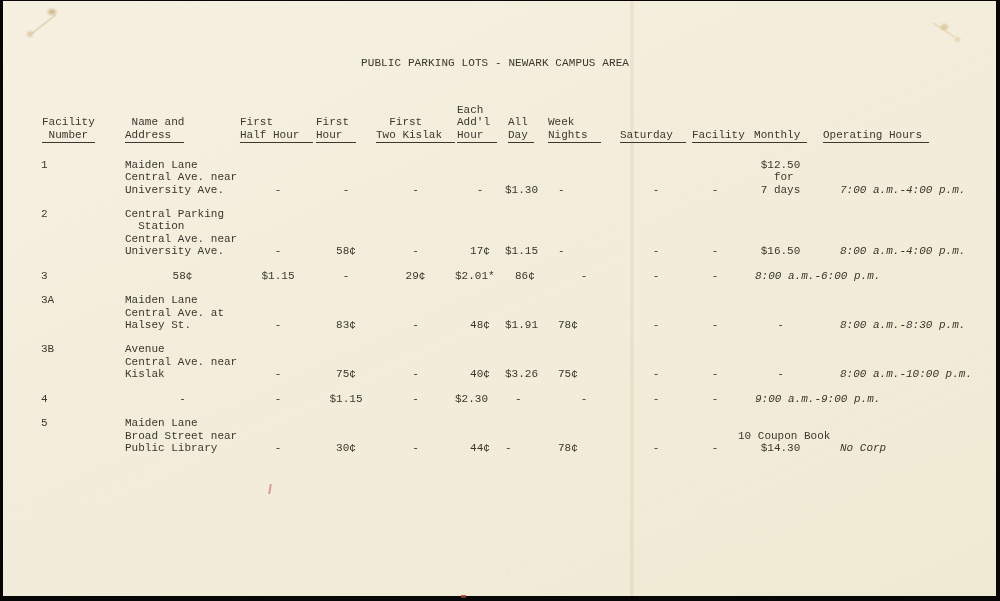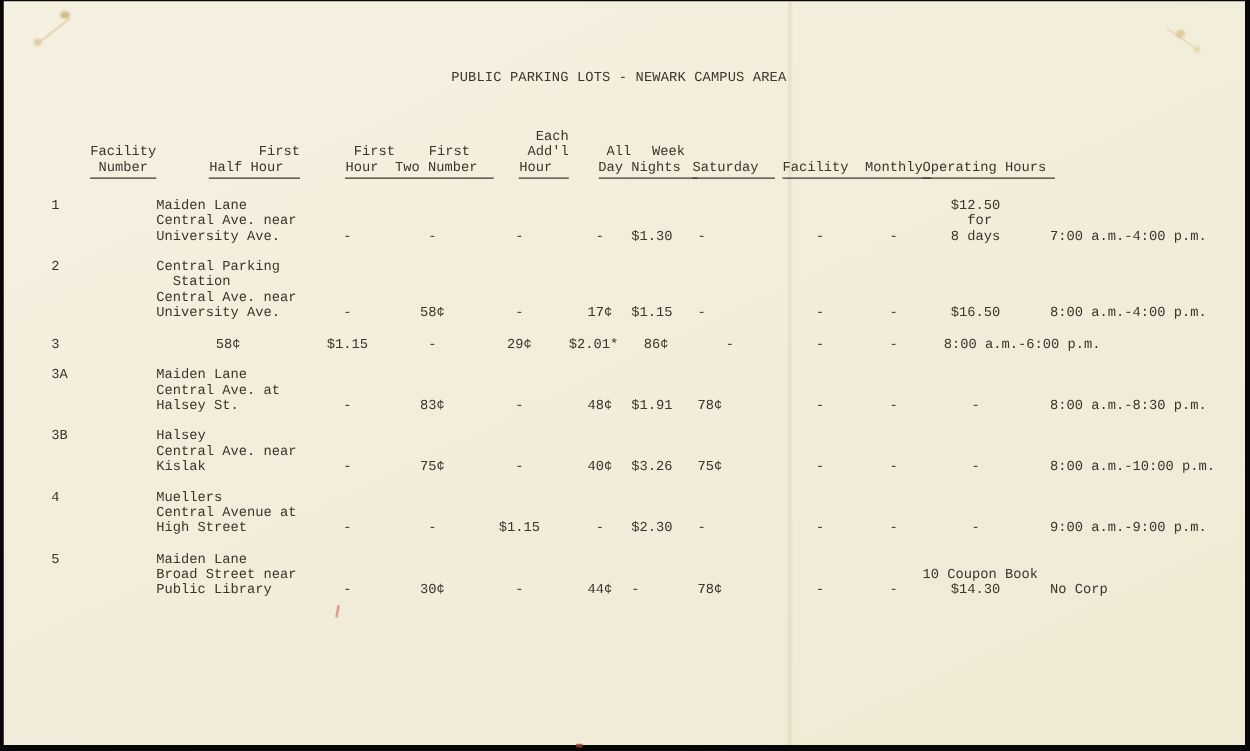--- a/index.html
+++ b/index.html
@@ -19,33 +19,33 @@
     letter-spacing:0.1px;
   }
   
   .hgrid,.row{
     display:grid;
     grid-template-columns:87px 115px 76px 60px 79px 50px 43px 72px 72px 46px 85px 162px;
   }
   .hgrid{ position:absolute; left:35px; top:103px; width:947px; align-items:end; }
   .tbody{ position:absolute; left:35px; top:158px; width:947px; }
   .row{ align-items:end; margin-bottom:12.3px; }
-  .h-cell{ white-space:pre; text-align:right; }
+  .h-cell{ white-space:pre; text-align:left; }
   .h-facility{ padding-left:4px; }
   .h-addl_hour{ padding-left:2px; }
   .h-all_day{ padding-left:3px; }
-  .h-monthly{ text-align:right; }
+  .h-monthly{ text-align:center; }
   .u{ display:inline-block; border-bottom:1px solid #3c382f; padding-bottom:1px; }
   .c{ white-space:pre; text-align:left; }
   .c-facility{ align-self:start; padding-left:3px; }
   .c-name{ align-self:start; }
   .c-half_hour,.c-first_hour,.c-two_hours,.c-addl_hour,
   .c-saturday,.c-holiday,.c-monthly{ text-align:center; }
   .c-week_nights{ padding-left:10px; }
-  .c-hours{ padding-left:17px; }
+  .c-hours{ padding-left:17px;font-style:italic; }
   
   .crease{
     position:absolute; top:0; bottom:0; left:627px; width:4px;
     background:linear-gradient(to right,rgba(90,70,40,0.05),rgba(150,125,80,0.12),rgba(90,70,40,0.04));
   }
   .blob{ position:absolute; border-radius:50%; filter:blur(1px); }
   .b1{ left:45px; top:8px;  width:8px; height:6px; background:rgba(170,128,52,.45); }
   .b2{ left:24px; top:30px; width:6px; height:6px; background:rgba(180,140,70,.35); }
   .b3{ left:938px; top:23px; width:7px; height:6px; background:rgba(196,148,60,.40); }
   .b4{ left:952px; top:36px; width:5px; height:5px; background:rgba(196,148,60,.28); }
@@ -70,23 +70,24 @@
     <span class="blob b3"></span>
     <span class="blob b4"></span>
     <span class="streak s2"></span>
     <span class="crease"></span>
     <span class="redmark"></span>
 
     <div class="title">PUBLIC PARKING LOTS - NEWARK CAMPUS AREA</div>
 
     <div class="hgrid">
         <div class="h-cell h-facility"><div class="h-lines txt">Facility</div><span class="u txt"> Number </span></div>
+        <div class="h-cell h-name"><div class="h-lines txt"> Name and</div><span class="u txt">Address  </span></div>
         <div class="h-cell h-half_hour"><div class="h-lines txt">First</div><span class="u txt">Half Hour  </span></div>
         <div class="h-cell h-first_hour"><div class="h-lines txt">First</div><span class="u txt">Hour  </span></div>
-        <div class="h-cell h-two_hours"><div class="h-lines txt">  First</div><span class="u txt">Two Number  </span></div>
+        <div class="h-cell h-two_hours"><div class="h-lines txt">  First</div><span class="u txt">Two Kislak  </span></div>
         <div class="h-cell h-addl_hour"><div class="h-lines txt">Each
 Add'l</div><span class="u txt">Hour  </span></div>
         <div class="h-cell h-all_day"><div class="h-lines txt">All</div><span class="u txt">Day </span></div>
         <div class="h-cell h-week_nights"><div class="h-lines txt">Week</div><span class="u txt">Nights  </span></div>
         <div class="h-cell h-saturday"><span class="u txt">Saturday  </span></div>
         <div class="h-cell h-holiday"><span class="u txt">Facility  </span></div>
         <div class="h-cell h-monthly"><span class="u txt">Monthly </span></div>
         <div class="h-cell h-hours"><span class="u txt">Operating Hours </span></div>
       </div>
 
@@ -99,21 +100,21 @@
           <div class="c c-half_hour">-</div>
           <div class="c c-first_hour">-</div>
           <div class="c c-two_hours">-</div>
           <div class="c c-addl_hour">-</div>
           <div class="c c-all_day">$1.30</div>
           <div class="c c-week_nights">-</div>
           <div class="c c-saturday">-</div>
           <div class="c c-holiday">-</div>
           <div class="c c-monthly">$12.50
  for
-8 days</div>
+7 days</div>
           <div class="c c-hours">7:00 a.m.-4:00 p.m.</div>
         </div>
         <div class="row">
           <div class="c c-facility">2</div>
           <div class="c c-name">Central Parking
   Station
 Central Ave. near
 University Ave.</div>
           <div class="c c-half_hour">-</div>
           <div class="c c-first_hour">58¢</div>
@@ -150,39 +151,36 @@
           <div class="c c-addl_hour">48¢</div>
           <div class="c c-all_day">$1.91</div>
           <div class="c c-week_nights">78¢</div>
           <div class="c c-saturday">-</div>
           <div class="c c-holiday">-</div>
           <div class="c c-monthly">-</div>
           <div class="c c-hours">8:00 a.m.-8:30 p.m.</div>
         </div>
         <div class="row">
           <div class="c c-facility">3B</div>
-          <div class="c c-name">Halsey
+          <div class="c c-name">Avenue
 Central Ave. near
 Kislak</div>
           <div class="c c-half_hour">-</div>
           <div class="c c-first_hour">75¢</div>
           <div class="c c-two_hours">-</div>
           <div class="c c-addl_hour">40¢</div>
           <div class="c c-all_day">$3.26</div>
           <div class="c c-week_nights">75¢</div>
           <div class="c c-saturday">-</div>
           <div class="c c-holiday">-</div>
           <div class="c c-monthly">-</div>
           <div class="c c-hours">8:00 a.m.-10:00 p.m.</div>
         </div>
         <div class="row">
           <div class="c c-facility">4</div>
-          <div class="c c-name">Muellers
-Central Avenue at
-High Street</div>
           <div class="c c-half_hour">-</div>
           <div class="c c-first_hour">-</div>
           <div class="c c-two_hours">$1.15</div>
           <div class="c c-addl_hour">-</div>
           <div class="c c-all_day">$2.30</div>
           <div class="c c-week_nights">-</div>
           <div class="c c-saturday">-</div>
           <div class="c c-holiday">-</div>
           <div class="c c-monthly">-</div>
           <div class="c c-hours">9:00 a.m.-9:00 p.m.</div>

